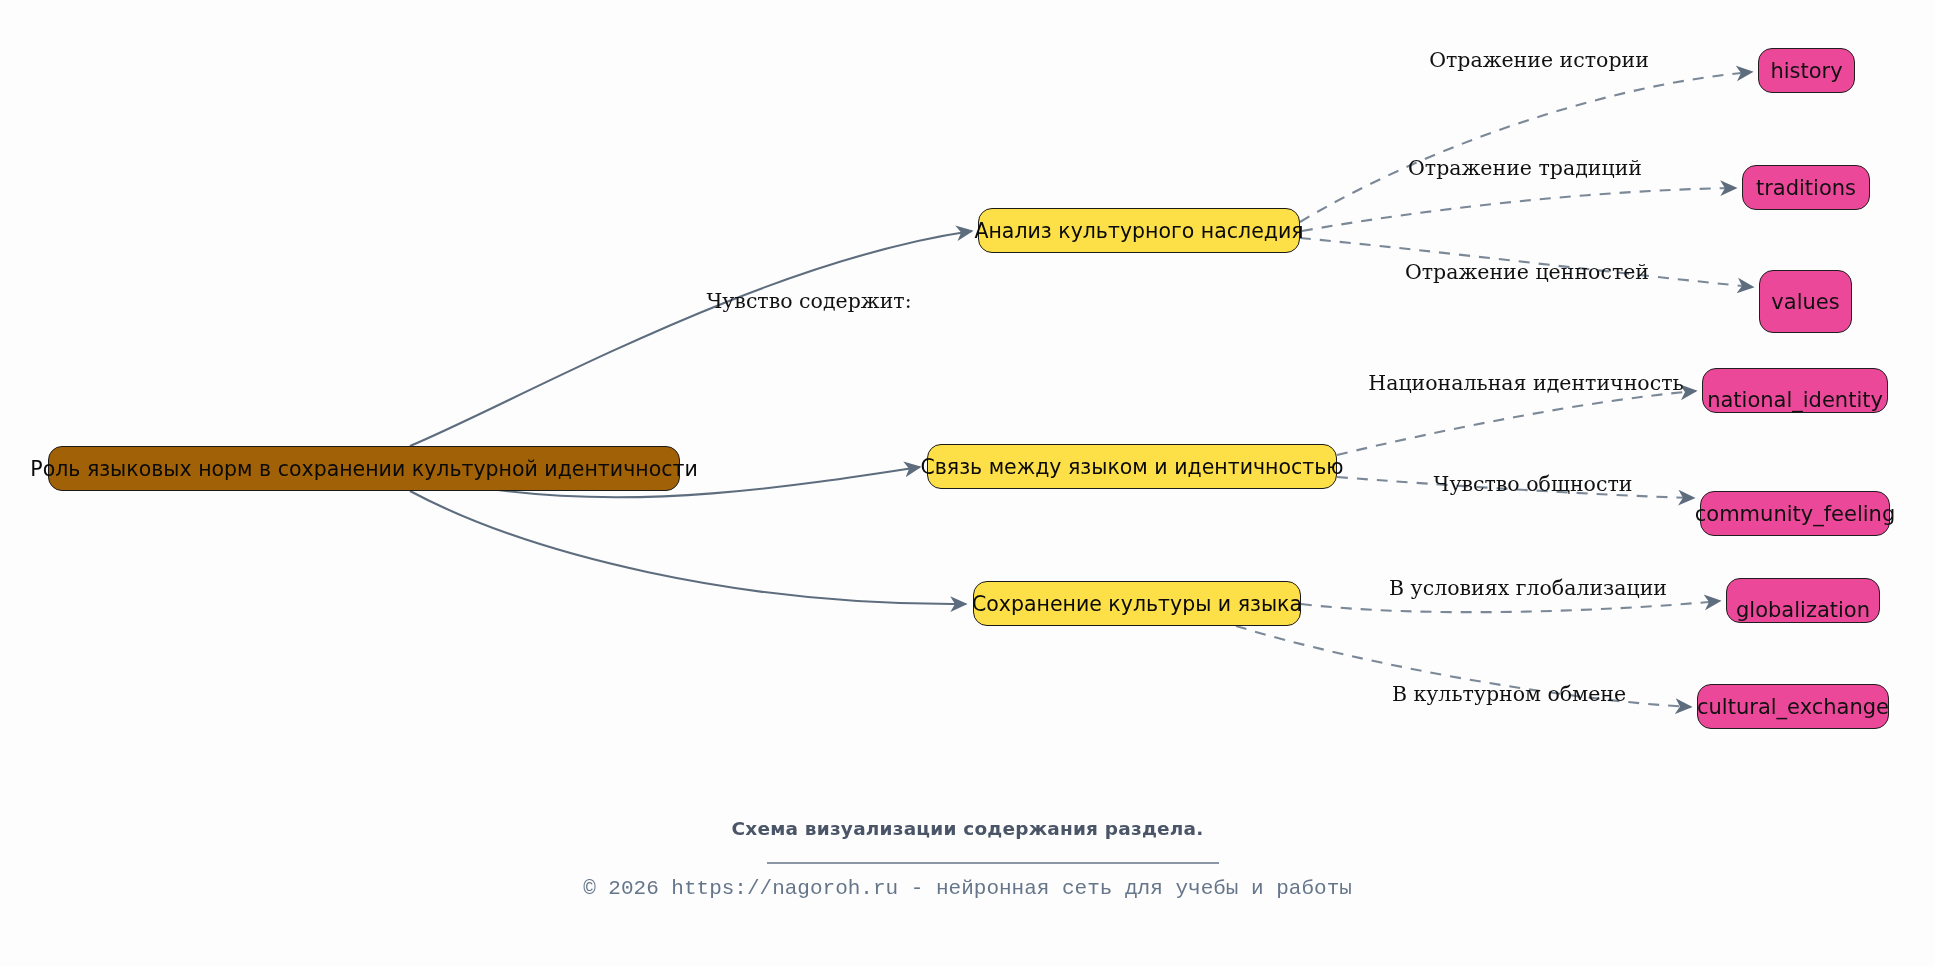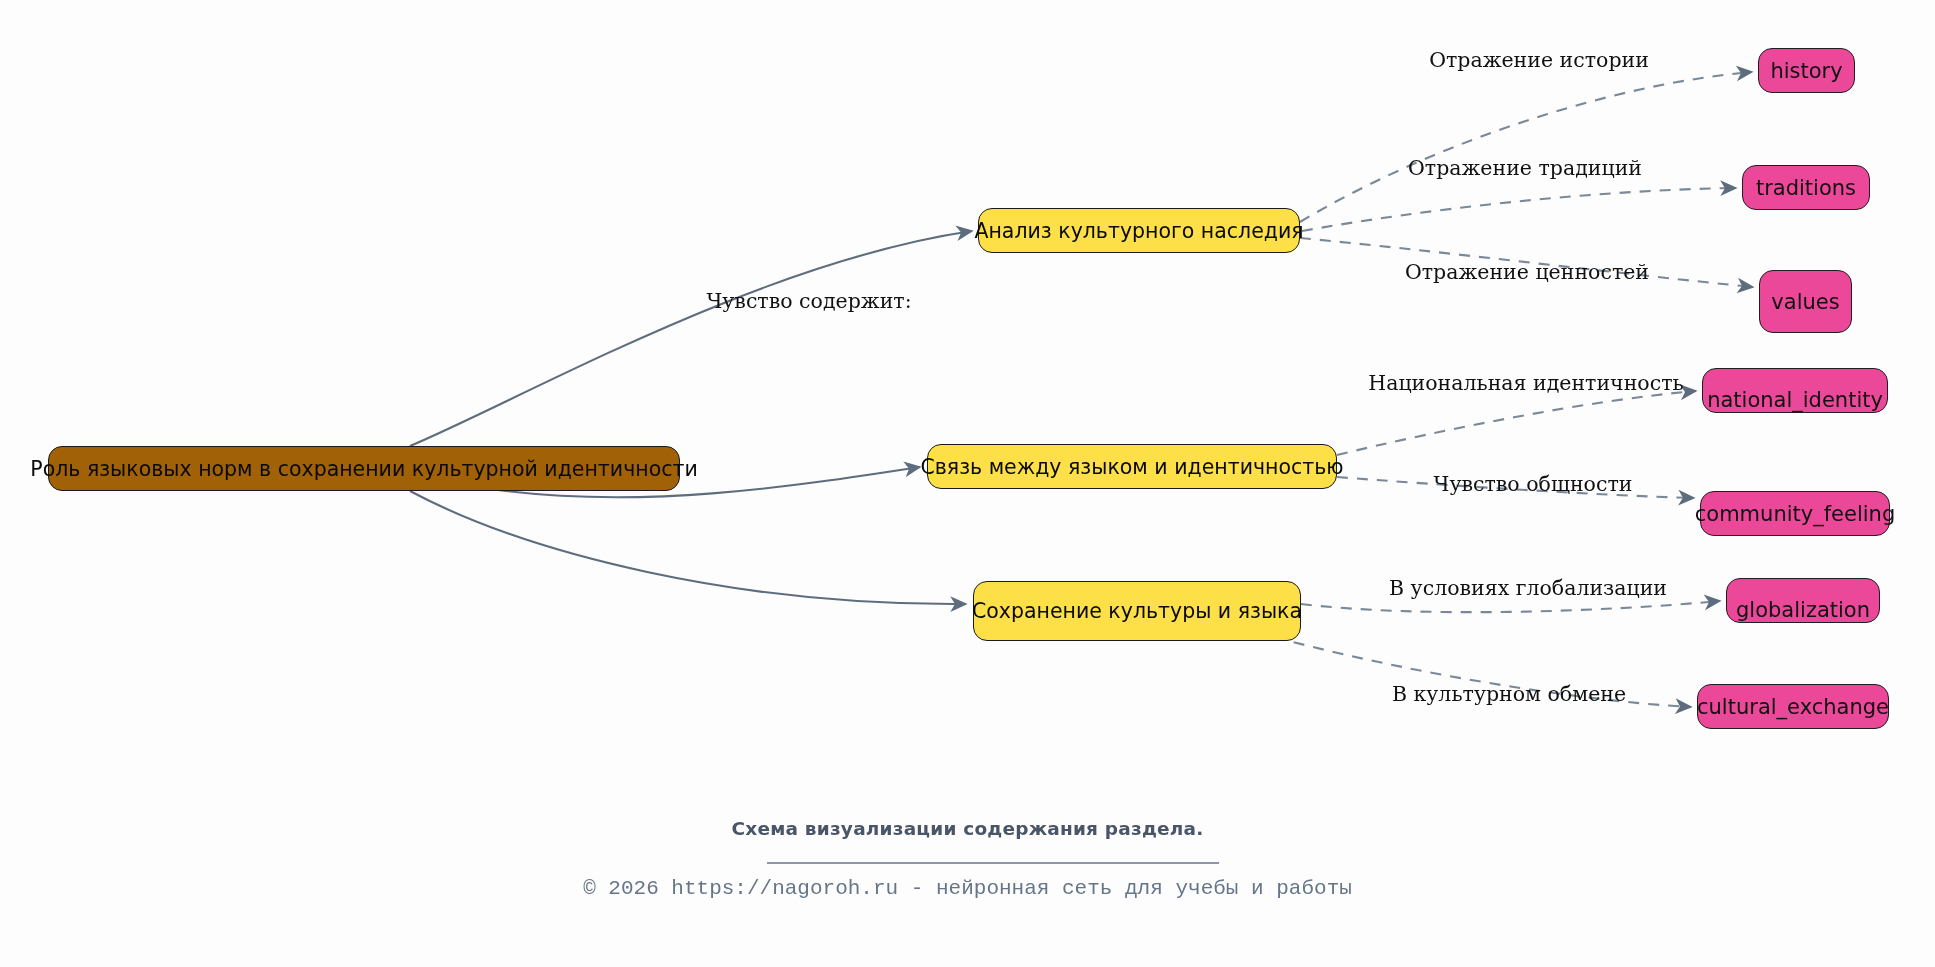--- a/index.html
+++ b/index.html
@@ -132,21 +132,21 @@
   </div>
 
   <div class="node node-branch" style="left:978px; top:208px; width:322px; height:45px;">
     <span>Анализ культурного наследия</span>
   </div>
 
   <div class="node node-branch" style="left:927px; top:444px; width:410px; height:45px;">
     <span>Связь между языком и идентичностью</span>
   </div>
 
-  <div class="node node-branch" style="left:973px; top:581px; width:328px; height:60px;">
+  <div class="node node-branch" style="left:973px; top:581px; width:328px; height:45px;">
     <span>Сохранение культуры и языка</span>
   </div>
 
   <div class="node node-leaf" style="left:1758px; top:48px; width:97px; height:45px;">
     <span>history</span>
   </div>
 
   <div class="node node-leaf" style="left:1742px; top:165px; width:128px; height:45px;">
     <span>traditions</span>
   </div>

